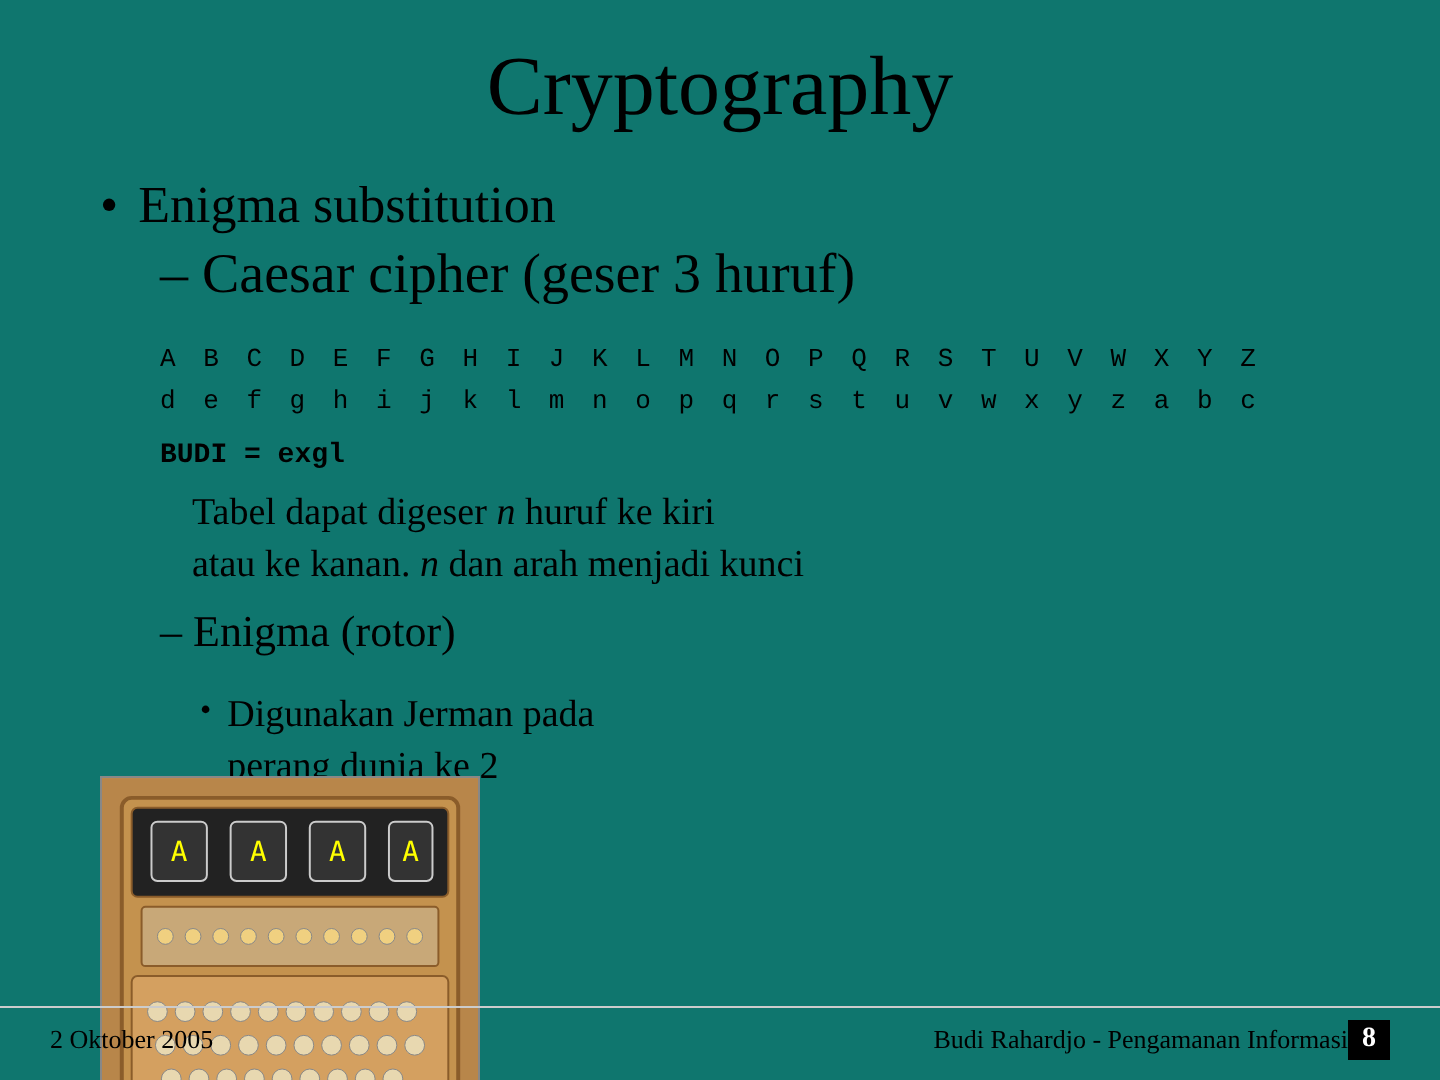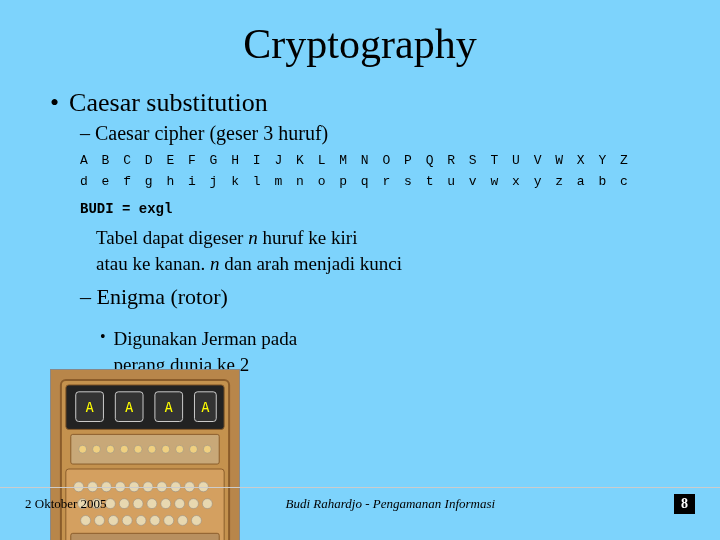--- a/index.html
+++ b/index.html
@@ -9,21 +9,21 @@
       height: 540px;
       background: #ffffff;
       font-family: Georgia, 'Times New Roman', serif;
       overflow: hidden;
       position: relative;
     }
 
     .slide {
       width: 720px;
       height: 540px;
-      background: #7dd3fc;
+      background: #0f766e;
       padding: 20px 30px 15px 30px;
       position: relative;
     }
 
     .title {
       text-align: center;
       font-size: 42px;
       font-weight: normal;
       color: #000000;
       margin-bottom: 20px;
@@ -42,24 +42,24 @@
       align-items: flex-start;
       margin-bottom: 4px;
     }
 
     .bullet-dot {
       margin-right: 10px;
       font-size: 26px;
     }
 
     .sub-item {
-      font-size: 20px;
-      color: #000000;
-      margin-left: 30px;
-      margin-bottom: 6px;
+      font-size: 28px;
+      color: #000000;
+      margin-left: 30px;
+      margin-bottom: 16px;
     }
 
     .cipher-table {
       margin-left: 30px;
       margin-bottom: 8px;
       font-family: 'Courier New', Courier, monospace;
       font-size: 13px;
       color: #000000;
       line-height: 1.6;
       letter-spacing: 3px;
@@ -137,31 +137,30 @@
     }
 
     .footer {
       position: absolute;
       bottom: 10px;
       left: 0;
       right: 0;
       display: flex;
       justify-content: space-between;
       align-items: center;
-      padding: 16px 25px;
+      padding: 0 25px;
       font-size: 13px;
       color: #000000;
       border-top: 1px solid #ccc;
       padding-top: 6px;
     }
 
     .footer-center {
       flex: 1;
-      text-align: center;
-      font-style: italic;
+      text-align: right;
     }
 
     .page-number-box {
       background: #000000;
       color: #ffffff;
       padding: 2px 7px;
       font-size: 14px;
       font-weight: bold;
     }
   </style>
@@ -169,21 +168,21 @@
 <body>
 
 <div class="slide">
 
   <h1 class="title">Cryptography</h1>
 
   <div class="content">
 
     <div class="bullet-main">
       <span class="bullet-dot">•</span>
-      <span>Caesar substitution</span>
+      <span>Enigma substitution</span>
     </div>
 
     <div class="sub-item">– Caesar cipher (geser 3 huruf)</div>
 
     <div class="cipher-table">
       <div>A B C D E F G H I J K L M N O P Q R S T U V W X Y Z</div>
       <div>d e f g h i j k l m n o p q r s t u v w x y z a b c</div>
     </div>
 
     <div class="main-area">

